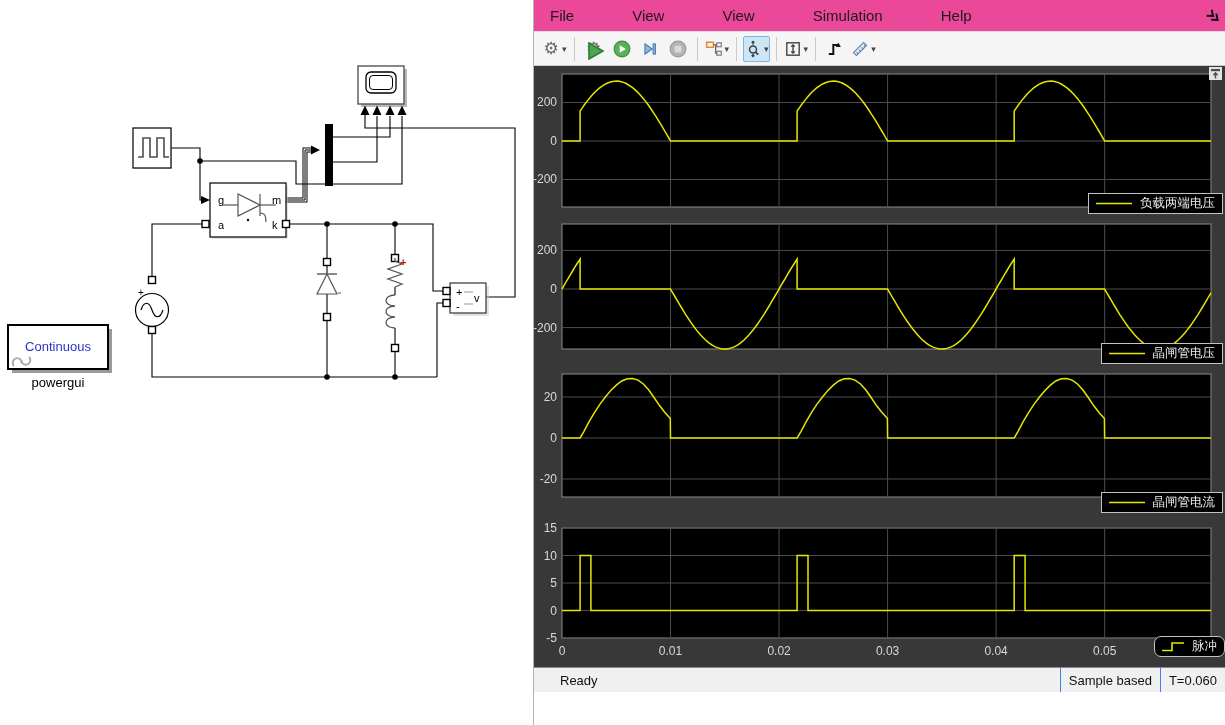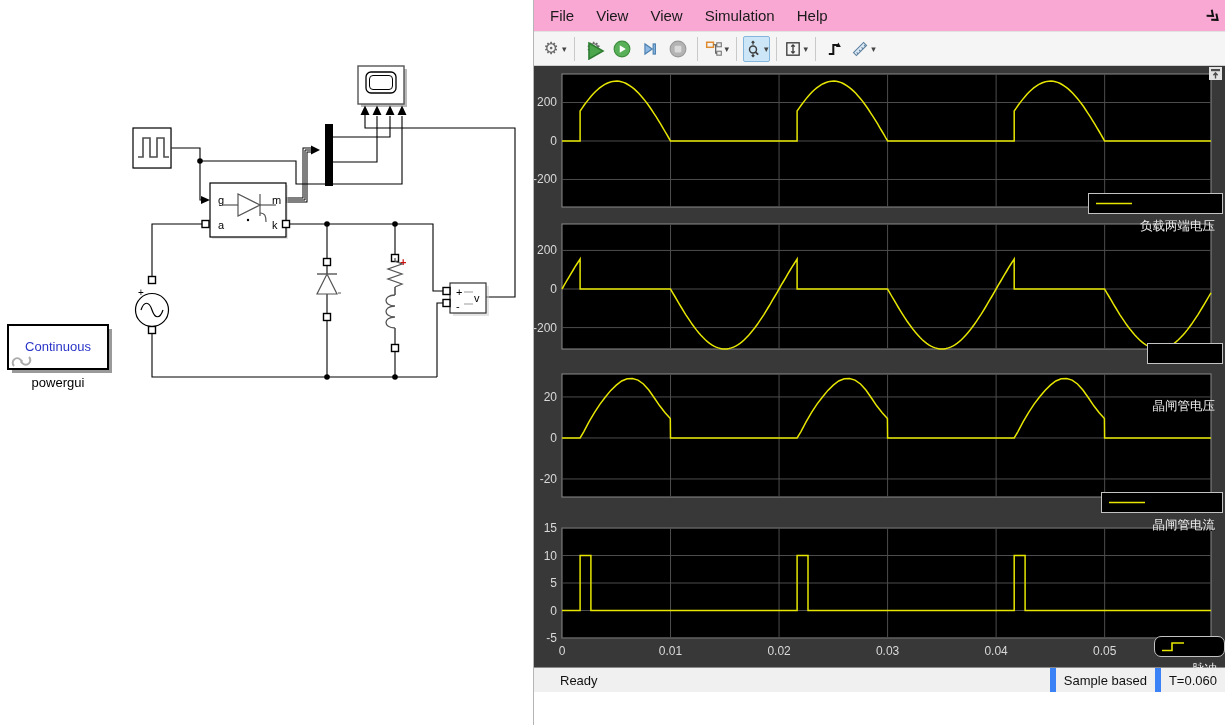--- a/index.html
+++ b/index.html
@@ -11,44 +11,44 @@
 
   
   #scope-window { position:absolute; left:533px; top:0; width:692px; height:725px; background:#fff; border-left:1px solid #b5b5b5; }
   .titlebar { height:33px; background:#fff; display:flex; align-items:center; padding-left:9px; }
   .titlebar .app-icon { width:17px; height:17px; margin-right:7px; }
   .titlebar .title-text { font-size:15px; color:#111; }
   .win-controls { margin-left:auto; display:flex; }
   .win-btn { width:46px; height:33px; display:flex; align-items:center; justify-content:center; font-size:14px; color:#222; cursor:default; }
   .win-btn.close { font-size:17px; }
 
-  .menubar { height:31px; background:#f9a8d4; display:flex; align-items:center; padding-left:5px; }
+  .menubar { height:31px; background:#ec4899; display:flex; align-items:center; padding-left:5px;gap:36px; }
   .menu-item { font-size:15px; color:#1a1a1a; padding:4px 11px; }
   .menu-overflow { margin-left:auto; margin-right:4px; width:16px; height:16px; }
 
   .toolbar { height:35px; background:#f5f5f5; border-top:1px solid #e2e2e2; border-bottom:1px solid #cfcfcf; display:flex; align-items:center; padding-left:6px; }
   .tbtn { height:26px; min-width:26px; display:flex; align-items:center; justify-content:center; border:1px solid transparent; border-radius:2px; margin:0 1px; }
   .tbtn.selected { background:#cde6f7; border-color:#84b6dd; }
   .tbtn.disabled { opacity:.9; }
   .tbtn .icon { width:18px; height:18px; display:flex; align-items:center; justify-content:center; font-size:16px; color:#666; position:relative; }
   .tbtn .icon svg { width:18px; height:18px; }
   .caret { font-size:9px; color:#444; margin-left:2px; }
   .tsep { width:1px; height:24px; background:#c9c9c9; margin:0 5px; }
   .gear-glyph { font-size:17px; line-height:17px; color:#6a6a6a; }
   .mini-play { position:absolute; right:-2px; bottom:-2px; width:9px; height:9px; }
 
   .plot-canvas { position:relative; height:601px; background:#383838; }
   #plots { position:absolute; left:0; top:0; }
   .legend { position:absolute; display:flex; align-items:center; gap:6px; background:#000; border:1px solid #c3c3c3; padding:2px 7px 2px 5px; height:21px; }
-  .legend .legend-label { color:#ededed; font-size:12.5px; white-space:nowrap;margin-top:46px; }
+  .legend .legend-label { color:#ededed; font-size:12.5px; white-space:nowrap; }
   .corner-btn { position:absolute; width:13px; height:13px; top:1px; right:3px; }
 
   .statusbar { height:25px; background:#f0f0f0; border-top:1px solid #8a8a8a; display:flex; align-items:center; font-size:13px; color:#111; padding-left:26px; }
   .status-right { margin-left:auto; display:flex; height:100%; align-items:stretch; }
-  .status-box { border-left:6px solid #3b82f6; display:flex; align-items:center; padding:0 8px;text-align:right; }
+  .status-box { border-left:1px solid #3b82f6; display:flex; align-items:center; padding:0 8px;text-align:right; }
 </style>
 </head>
 <body>
 
 <div id="root">
 
   <svg id="diagram" viewBox="0 0 533 725">
 
     <g>
       <path d="M286,200 H305 V150 H311" fill="none" stroke="#000" stroke-width="5"></path>
@@ -356,21 +356,21 @@
         <rect width="13" height="13" fill="#e3e3e3"></rect>
         <rect x="2" y="2" width="9" height="2.2" fill="#4d4d4d"></rect>
         <path d="M6.5,11.5 V6.3 M4.4,8.2 6.5,5.9 8.6,8.2" stroke="#4d4d4d" stroke-width="1.4" fill="none"></path>
       </svg>
     <div class="legend" style="top: 127px; right: 2px;">
           <svg width="40" height="13">
             <line x1="2" y1="6.5" x2="38" y2="6.5" stroke="#e6e600" stroke-width="1.6"></line>
           </svg>
           <span class="legend-label">负载两端电压</span>
         </div>
-        <div class="legend" style="top: 277px; right: 2px; flex-direction: column;">
+        <div class="legend" style="top: 277px; right: 2px;">
           <svg width="40" height="13">
             <line x1="2" y1="6.5" x2="38" y2="6.5" stroke="#e6e600" stroke-width="1.6"></line>
           </svg>
           <span class="legend-label">晶闸管电压</span>
         </div>
         <div class="legend" style="top: 426px; right: 2px; text-decoration: underline;">
           <svg width="40" height="13">
             <line x1="2" y1="6.5" x2="38" y2="6.5" stroke="#e6e600" stroke-width="1.6"></line>
           </svg>
           <span class="legend-label">晶闸管电流</span>

